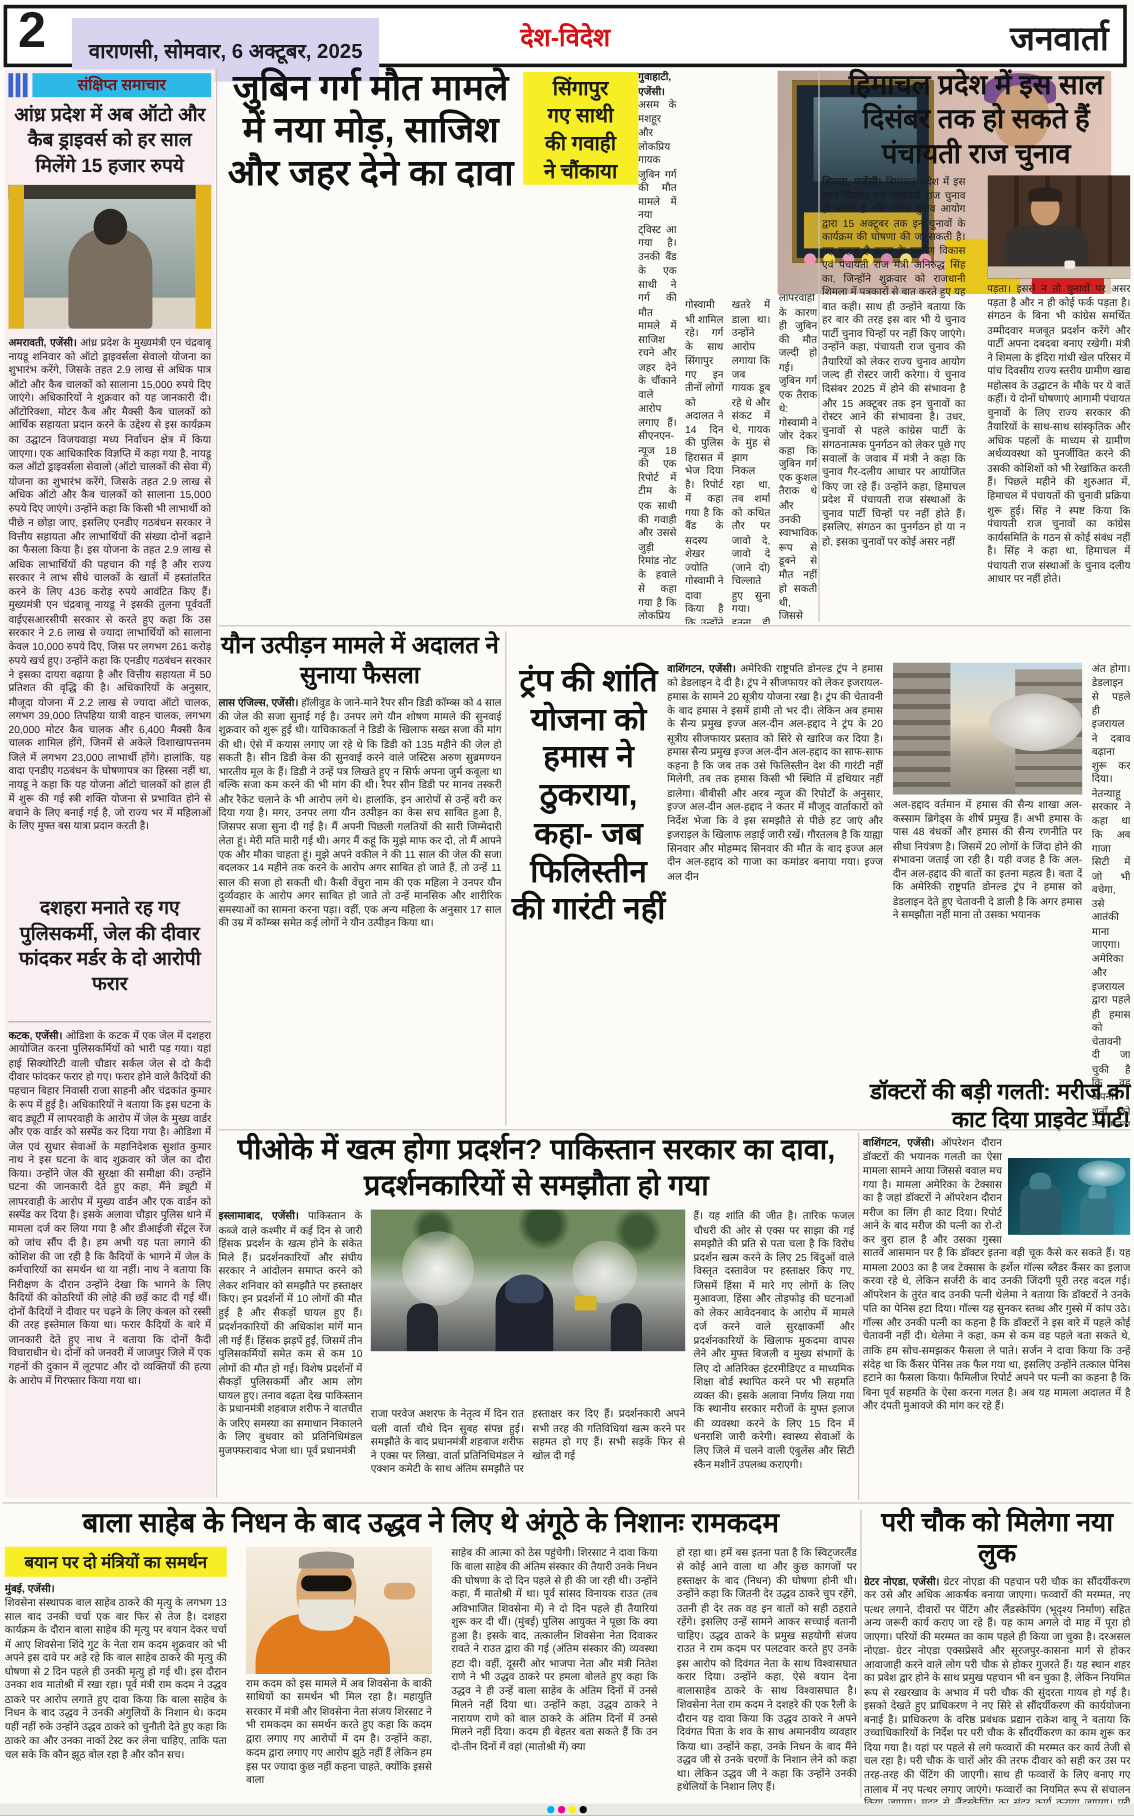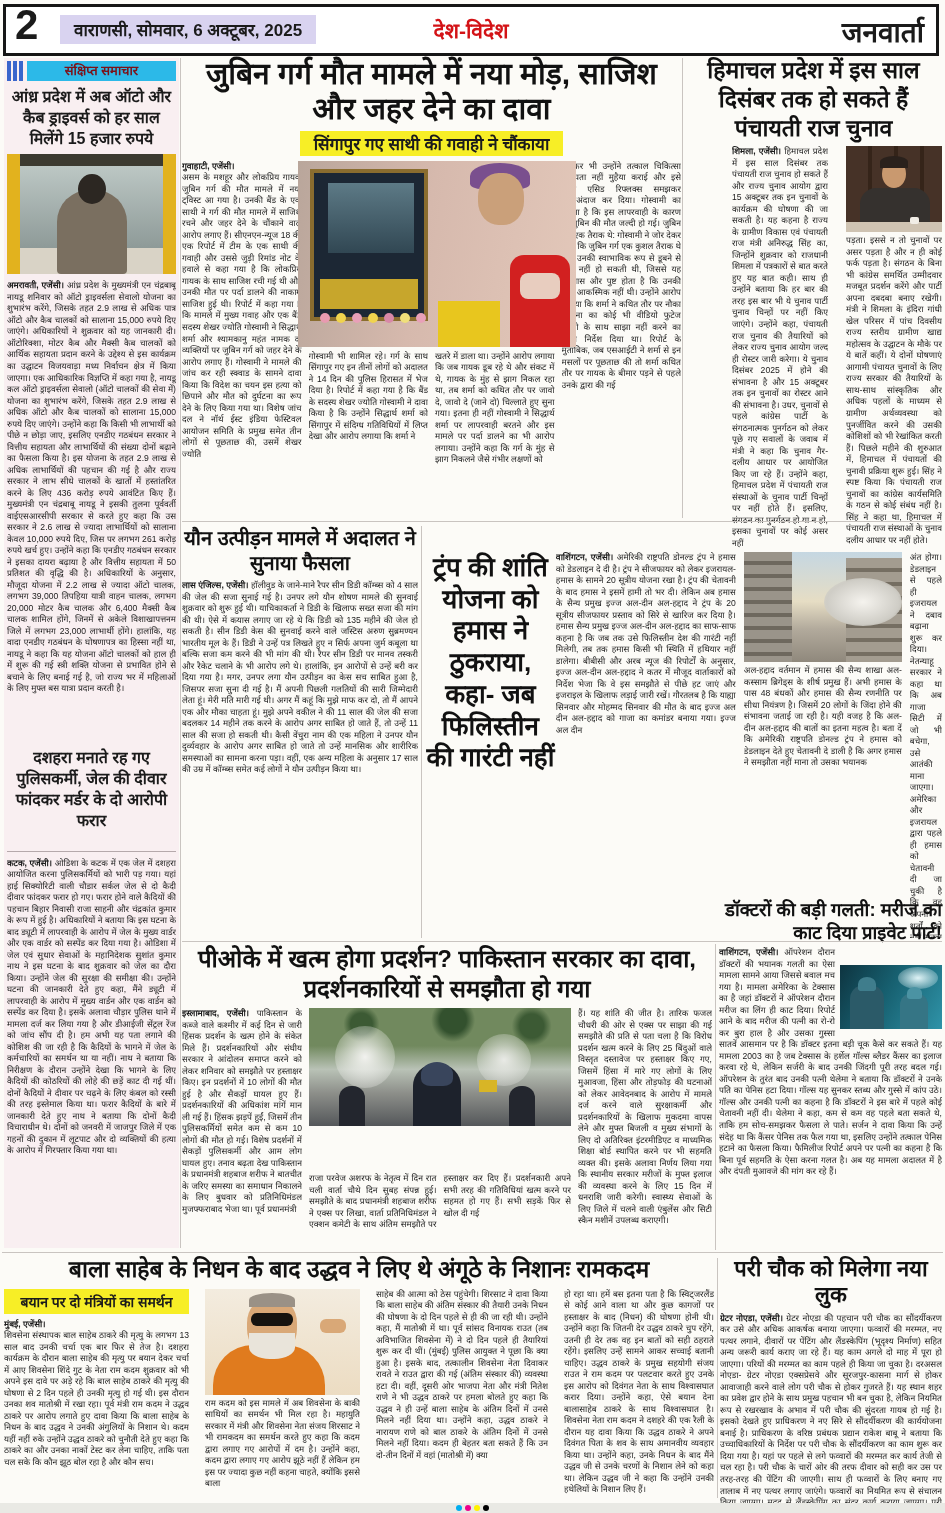--- a/index.html
+++ b/index.html
@@ -1,21 +1,21 @@
 <!DOCTYPE html>
 <html><head>
 <meta charset="utf-8">
 <style>
   html,body{margin:0;padding:0;background:#8a8a8a;}
   .page{position:relative;width:945px;height:1513px;margin:0 auto;background:#fcfbf7;
         font-family:"Liberation Sans","DejaVu Sans",sans-serif;color:#1b1b1b;overflow:hidden;}
   
   .hdr{position:absolute;left:3px;top:4px;width:930px;height:46px;border:3px solid #161616;background:#fff;}
   .pagenum{position:absolute;left:9px;top:-6px;font-size:42px;font-weight:bold;}
-  .datebox{position:absolute;left:54px;top:8px;background:#d9d3f0;padding:3px 14px;font-size:17px;font-weight:bold;}
+  .datebox{position:absolute;left:54px;top:8px;background:#d9d3f0;padding:15px 14px;font-size:17px;font-weight:bold;}
   .section{position:absolute;left:50%;transform:translateX(-50%);top:9px;font-size:21px;font-weight:bold;color:#d31216;}
   .masthead{position:absolute;right:12px;top:5px;font-size:28px;font-weight:bold;}
   
   .body,.c{font-size:8.6px;line-height:1.34;text-align:justify;overflow:hidden;}
   .dl{font-weight:bold;}
   h1,h2,h3{margin:0;font-weight:bold;color:#111;}
   .vr{position:absolute;width:1px;background:#c9c4c0;}
   .hrule{position:absolute;height:1px;background:#c9c4c0;}
   
   .brief{position:absolute;left:4px;top:58px;width:175px;height:1190px;background:#f9eff1;
@@ -72,31 +72,31 @@
   .s-f2{position:absolute;right:14px;bottom:0;width:28px;height:36px;background:#357585;border-radius:12px 12px 0 0;}
   .s-c2{position:absolute;right:20px;bottom:30px;width:15px;height:12px;background:#4b93a3;border-radius:50% 50% 20% 20%;}
   .photo-bt{height:106px;margin-bottom:3px;background:linear-gradient(#f3ecdf,#ecdcc2);}
   .t-robe{position:absolute;left:8px;bottom:0;width:112px;height:50px;background:#e07b1e;border-radius:40px 40px 0 0;}
   .t-face{position:absolute;left:42px;top:8px;width:50px;height:58px;background:#d9a877;border-radius:45%;}
   .t-hair{position:absolute;left:44px;top:4px;width:46px;height:14px;background:#9a9186;border-radius:50% 50% 0 0;}
   .t-glass{position:absolute;left:46px;top:24px;width:42px;height:13px;background:#16130f;border-radius:6px;}
   .t-beard{position:absolute;left:44px;top:44px;width:46px;height:26px;background:#e9e4da;border-radius:0 0 45% 45%;}
   .t-hand{position:absolute;right:14px;top:30px;width:26px;height:14px;background:#d9a877;border-radius:6px;}
   
-  .lead{position:absolute;left:182px;top:56px;width:499px;height:464px;display:flex;flex-direction:column;}
+  .lead{position:absolute;left:182px;top:56px;width:499px;height:464px;display:flex;}
   .lead h1{font-size:30px;line-height:1.18;text-align:center;}
   .sub{text-align:center;margin:4px 0 2px;}
   .sub span{display:inline-block;background:#f7ee26;font-weight:bold;font-size:17px;padding:1px 14px;}
   .leadbody{position:relative;flex:1;display:flex;gap:7px;margin-top:3px;}
   .lead .c{flex:1;}
   .lead .pad{padding-top:190px;}
   
   .him{position:absolute;left:685px;top:56px;width:257px;height:464px;display:flex;flex-direction:column;}
   .him h2{font-size:23px;line-height:1.25;text-align:center;margin-bottom:4px;}
-  .himbody{flex:1;display:flex;gap:18px;margin-left:47px;}
+  .himbody{flex:1;display:flex;gap:18px;}
   .him .c{flex:1;}
   
   .diddy{position:absolute;left:182px;top:526px;width:236px;height:412px;display:flex;flex-direction:column;}
   .diddy h2{font-size:20px;line-height:1.25;text-align:center;margin-bottom:4px;}
   .diddy .body{flex:1;}
   
   .trump{position:absolute;left:425px;top:552px;width:517px;height:386px;display:flex;flex-direction:row;}
   .trump h2{font-size:26px;line-height:1.22;text-align:center;margin-bottom:4px;}
   .trumpbody{flex:1;display:flex;gap:8px;}
   .trump .c1{width:180px;}

